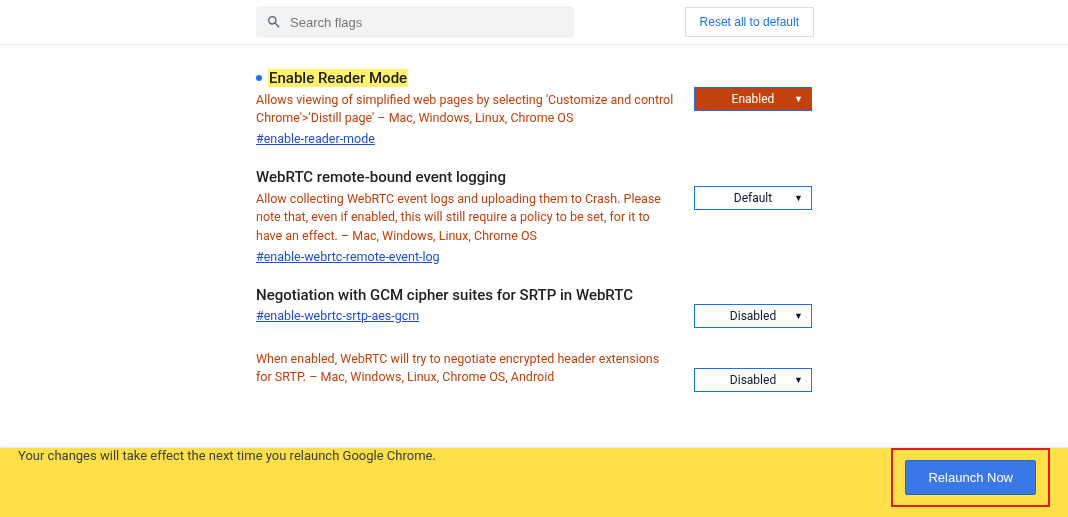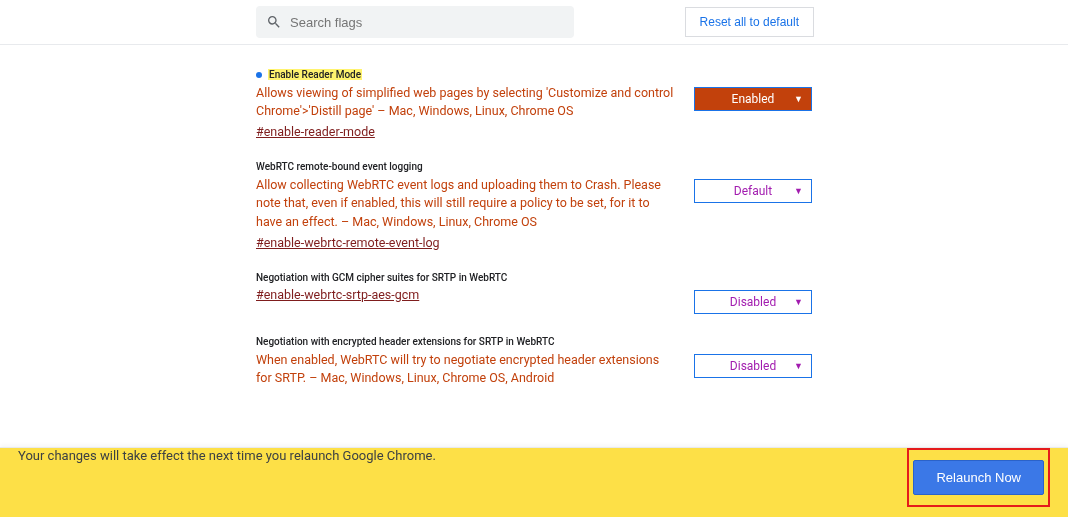--- a/index.html
+++ b/index.html
@@ -71,47 +71,47 @@
   .dot {
     width: 6px;
     height: 6px;
     border-radius: 50%;
     background: #1a73e8;
     margin-right: 6px;
     flex: none;
   }
   .flag-title {
     font-weight: 500;
-    font-size: 10px;
+    font-size: 15px;
     color: #202124;
   }
   .hl { background: #fff36e; padding: 0 1px; }
   .flag-desc {
     color: #c2410c;
     font-size: 12.5px;
     line-height: 1.45;
     margin-bottom: 4px;
   }
   .flag-hash {
-    color: #7f1d1d;
+    color: #1d4ed8;
     font-size: 12.5px;
     text-decoration: underline;
     cursor: pointer;
   }
   .flag-right {
     width: 118px;
     flex: none;
     padding-top: 18px;
   }
   .select {
     width: 118px;
     height: 24px;
     border: 1px solid #1a73e8;
     background: #fff;
-    color: #a21caf;
+    color: #0f172a;
     font-size: 12px;
     display: flex;
     align-items: center;
     justify-content: center;
     position: relative;
     cursor: pointer;
   }
   .select.filled {
     background: #c2410c;
     color: #fff;
@@ -132,21 +132,21 @@
     align-items: flex-start;
     padding: 0 18px;
   }
   .footer-msg {
     font-size: 13px;
     color: #3c4043;
   }
   .relaunch-wrap {
     margin-left: auto;
     border: 2px solid #e51b1b;
-    padding: 10px 4px;
+    padding: 10px 12px;
   }
   .relaunch-btn {
     background: #3b78e7;
     border: 1px solid #2b62c9;
     color: #fff;
     font-size: 13px;
     padding: 9px 22px;
     border-radius: 2px;
     cursor: pointer;
   }
@@ -193,23 +193,21 @@
           <span class="flag-title">Negotiation with GCM cipher suites for SRTP in WebRTC</span>
         </div><a class="flag-hash">#enable-webrtc-srtp-aes-gcm</a></div>
       <div class="flag-right">
         <div class="select">
           <span>Disabled</span>
           <span class="caret">▼</span>
         </div>
       </div>
     </div>
     <div class="flag">
-      <div class="flag-left"><div class="flag-title-row">
-          <span class="flag-title">Negotiation with encrypted header extensions for SRTP in WebRTC</span>
-        </div><div class="flag-desc">When enabled, WebRTC will try to negotiate encrypted header extensions for SRTP. – Mac, Windows, Linux, Chrome OS, Android</div></div>
+      <div class="flag-left"><div class="flag-desc">When enabled, WebRTC will try to negotiate encrypted header extensions for SRTP. – Mac, Windows, Linux, Chrome OS, Android</div></div>
       <div class="flag-right">
         <div class="select">
           <span>Disabled</span>
           <span class="caret">▼</span>
         </div>
       </div>
     </div>
   </div>
 
 <div class="footer">

